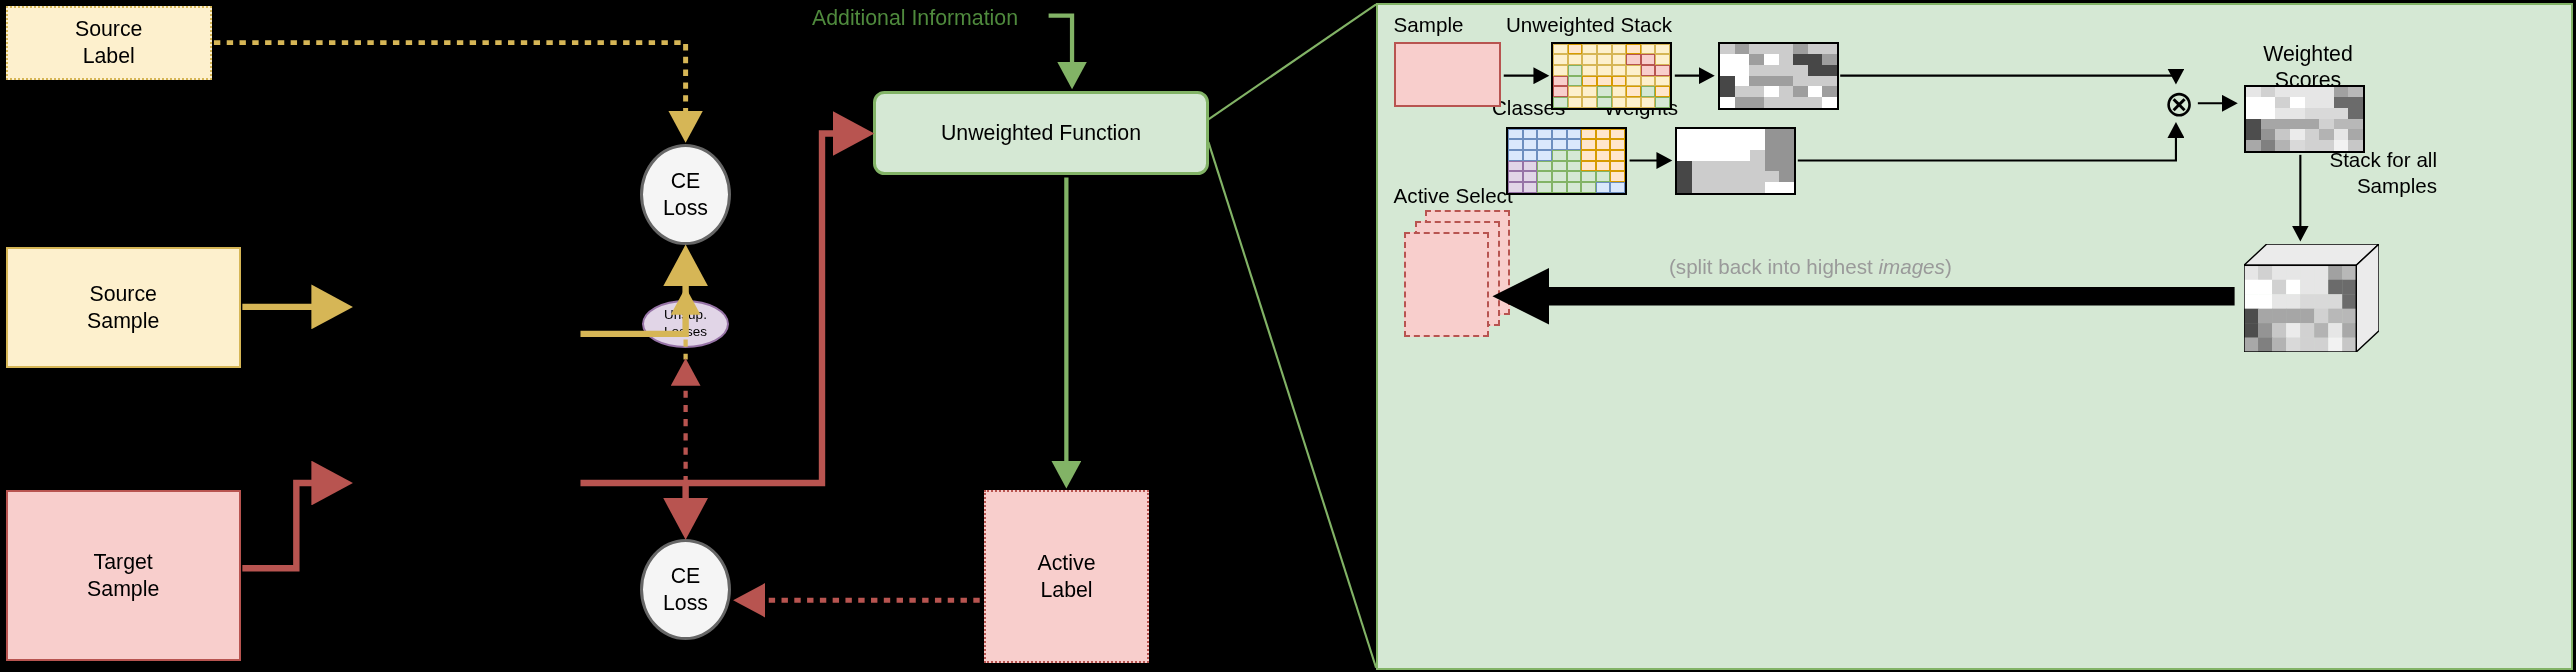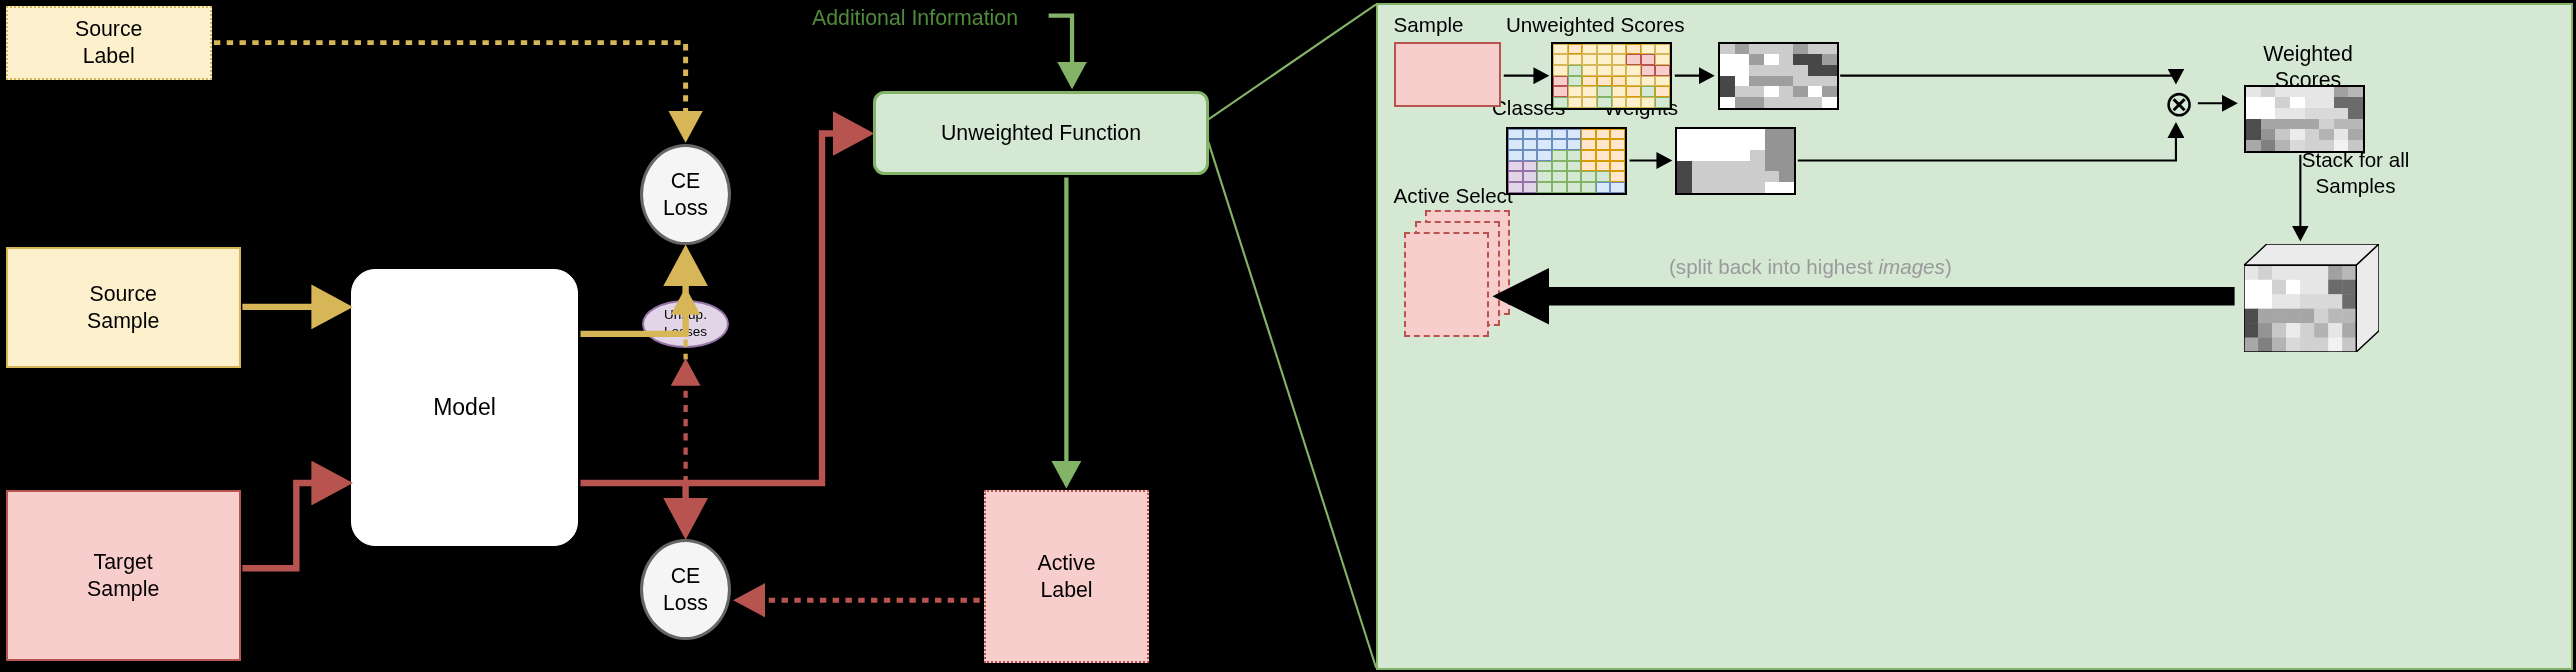--- a/index.html
+++ b/index.html
@@ -89,21 +89,20 @@
 
   <div class="box src-label lbl-lines" style="left:5.7px; top:5.7px; width:206px; height:74px; font-size:21.3px;">Source
 Label</div>
 
   <div class="box src-sample lbl-lines" style="left:5.7px; top:247px; width:235px; height:121px; font-size:21.3px;">Source
 Sample</div>
 
   <div class="box tgt-sample lbl-lines" style="left:5.7px; top:490px; width:235px; height:171px; font-size:21.3px;">Target
 Sample</div>
 
-  <div class="box model" style="left:351px; top:269px; width:227px; height:277px; font-size:23px;">Model</div>
 
   <div class="box ce-loss lbl-lines" style="left:640px; top:144px; width:91px; height:101px; font-size:21.3px;">CE
 Loss</div>
 
   <div class="box unsup lbl-lines" style="left:642px; top:300px; width:87px; height:48px;">Unsup.
 Losses</div>
 
   <div class="box ce-loss lbl-lines" style="left:640px; top:539px; width:91px; height:101px; font-size:21.3px;">CE
 Loss</div>
 
@@ -153,26 +152,26 @@
 
     <path d="M1500,250 L1500,680" stroke="#82b366" stroke-width="6" fill="none" marker-end="url(#ah-g)"></path>
 
     <path d="M1700,168 L1936,6" stroke="#82b366" stroke-width="3" fill="none"></path>
     <path d="M1700,200 L1936,940" stroke="#82b366" stroke-width="3" fill="none"></path>
   </svg>
 
   <div id="green-panel">
 
     <div class="panel-cap" style="left:15.6px; top:8.5px;">Sample</div>
-    <div class="panel-cap" style="left:128px; top:8.5px;">Unweighted Scores</div>
+    <div class="panel-cap" style="left:128px; top:8.5px;">Unweighted Stack</div>
     <div class="panel-cap" style="left:114px; top:91px;">Classes</div>
     <div class="panel-cap" style="left:226px; top:91px;">Weights</div>
     <div class="panel-title" style="left:852px; top:37px; width:156px;">Weighted
 Scores</div>
-    <div class="stack-cap" style="left:896px; top:142px; width:163px;">Stack for all
+    <div class="stack-cap" style="left:896px; top:142px; width:163px;text-align:right;">Stack for all
 Samples</div>
     <div class="panel-cap" style="left:15.6px; top:179px;">Active Select</div>
     <div class="panel-sub" style="left:291px; top:250px;">
       <span class="roman">(split back into highest </span><span>images</span><span class="roman">)</span>
     </div>
 
     <div class="plain-rect" style="left:15.6px; top:37px; width:107px; height:65px; background:#f8cecc; border:2.1px solid #b85450;"></div>
 
     <div id="m-unweighted-cells" class="grid" style="left: 173px; top: 37px; width: 121px; height: 68px; grid-template-columns: repeat(8, 1fr); grid-template-rows: repeat(6, 1fr);">
         <div style="background: rgb(253, 240, 205); border: 0.7px solid rgb(214, 182, 86);"></div>

